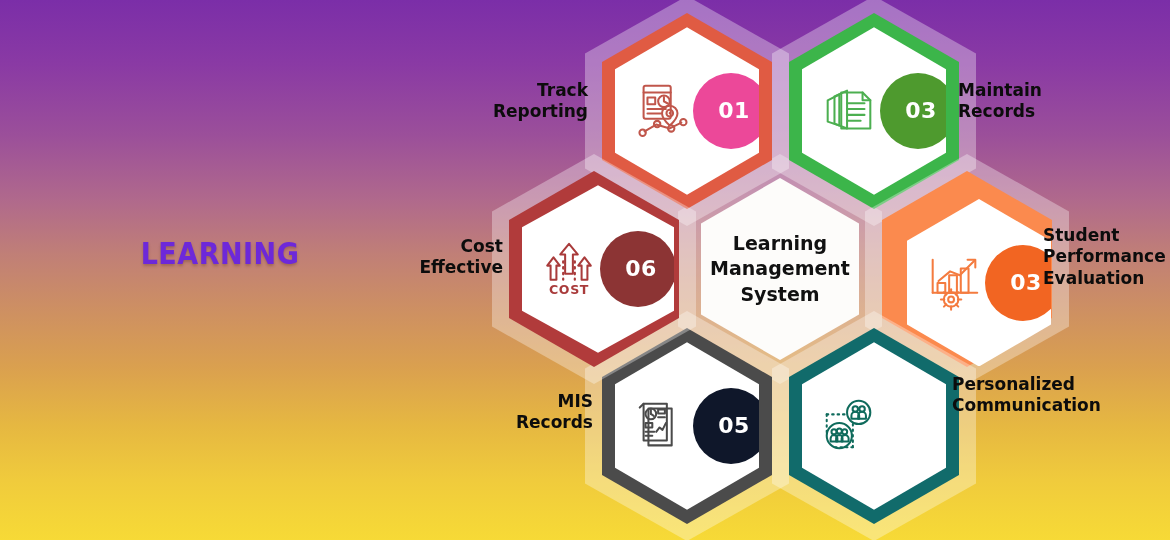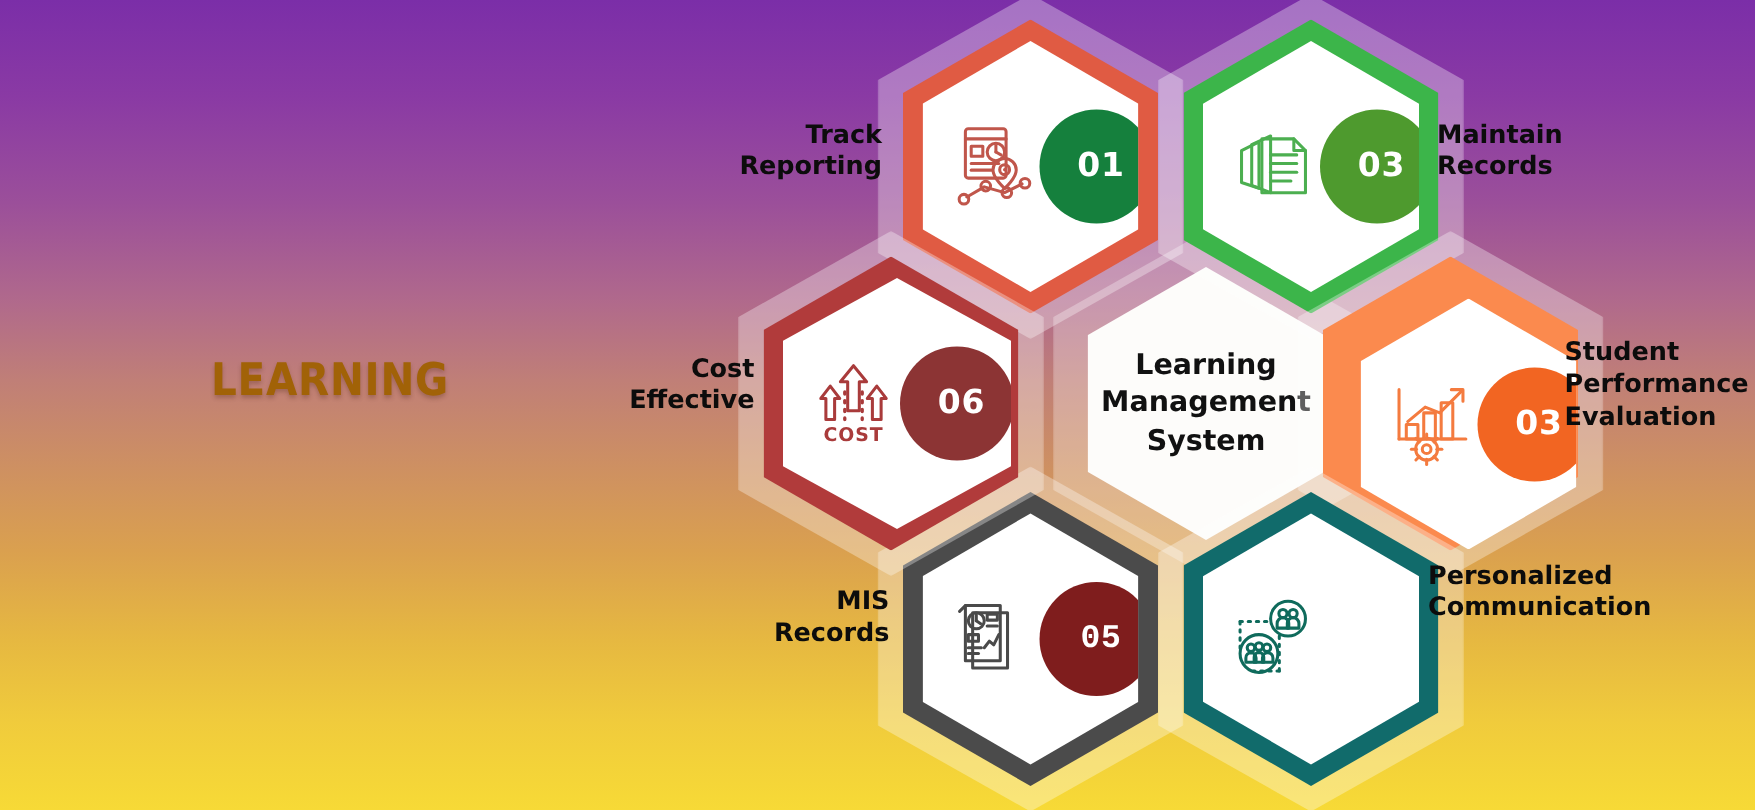--- a/index.html
+++ b/index.html
@@ -25,21 +25,21 @@
   
   .title {
     position:absolute;
     left:10px; top:232px;
     width:420px;
     text-align:center;
     font-weight:900;
     font-size:30px;
     line-height:1.45;
     letter-spacing:0.5px;
-    color:#a16207;
+    color:#6d28d9;
     text-shadow:0 2px 3px rgba(80,40,20,.30);
     font-family:"DejaVu Sans","Liberation Sans",sans-serif;
     font-stretch:condensed;
   }
 
   
   .hexwrap { position:absolute; }
   .hex {
     position:absolute;
     left:0; top:0;
@@ -105,33 +105,33 @@
 </head>
 <body>
 
 <div id="stage">
 
   <div class="title">
     <div>LEARNING</div>
   </div>
 
   <div id="hexlayer">
-      <div class="hexwrap" style="left: 702px; top: 154px; width: 204px; height: 230px;">
+      <div class="hexwrap" style="left: 678px; top: 154px; width: 204px; height: 230px;">
         <div class="hex halo centerhalo" style="width: 204px; height: 230px;"></div>
         <div class="hex centerinner" style="left: 23px; top: 24px; width: 158px; height: 182px;">
           <div class="centertext">Learning
 Management
 System</div>
         </div>
       </div>
       <div class="hexwrap" style="left: 585px; top: -4px; width: 204px; height: 230px;">
         <div class="hex halo" style="width: 204px; height: 230px;"></div>
         <div class="hex ring" style="left: 17px; top: 17px; width: 170px; height: 196px; background: rgb(224, 91, 67);"></div>
         <div class="hex inner" style="left: 30px; top: 31.3px; width: 144px; height: 167.4px; overflow: hidden;">
-          <div class="badge" style="width: 76px; height: 76px; left: 78px; top: 45.7px; background: #15803d; padding-left: 6px;">01</div>
+          <div class="badge" style="width: 76px; height: 76px; left: 78px; top: 45.7px; background: #ec4899; padding-left: 6px;">01</div>
           <div class="iconbox" style="left: 14.4px; top: 50.7px; width: 66px; height: 66px;">
       <svg viewBox="0 0 64 64" width="62" height="62">
         <rect x="13" y="6" width="28" height="34" rx="2" fill="none" stroke="#C0564B" stroke-width="2.1" stroke-linecap="round" stroke-linejoin="round"></rect>
         <line x1="13" y1="13" x2="41" y2="13" fill="none" stroke="#C0564B" stroke-width="2.1" stroke-linecap="round" stroke-linejoin="round"></line>
         <rect x="17" y="18" width="8" height="7" fill="none" stroke="#C0564B" stroke-width="2.1" stroke-linecap="round" stroke-linejoin="round"></rect>
         <line x1="17" y1="30" x2="36" y2="30" fill="none" stroke="#C0564B" stroke-width="2.1" stroke-linecap="round" stroke-linejoin="round"></line>
         <line x1="17" y1="34.5" x2="31" y2="34.5" fill="none" stroke="#C0564B" stroke-width="2.1" stroke-linecap="round" stroke-linejoin="round"></line>
         <circle cx="34" cy="22" r="6" fill="none" stroke="#C0564B" stroke-width="2.1" stroke-linecap="round" stroke-linejoin="round"></circle>
         <line x1="34" y1="22" x2="34" y2="17.5" fill="none" stroke="#C0564B" stroke-width="2.1" stroke-linecap="round" stroke-linejoin="round"></line>
         <line x1="34" y1="22" x2="37.5" y2="24" fill="none" stroke="#C0564B" stroke-width="2.1" stroke-linecap="round" stroke-linejoin="round"></line>
@@ -223,21 +223,21 @@
           <path d="M36 54 H18"></path>
         </g>
       </svg>
           </div>
         </div>
       </div>
       <div class="hexwrap" style="left: 585px; top: 311px; width: 204px; height: 230px;">
         <div class="hex halo" style="width: 204px; height: 230px;"></div>
         <div class="hex ring" style="left: 17px; top: 17px; width: 170px; height: 196px; background: rgb(75, 75, 75);"></div>
         <div class="hex inner" style="left: 30px; top: 31.3px; width: 144px; height: 167.4px; overflow: hidden;">
-          <div class="badge" style="width: 76px; height: 76px; left: 78px; top: 45.7px; background: #7f1d1d; padding-left: 6px; font-family: Liberation Mono, monospace;">05</div>
+          <div class="badge" style="width: 76px; height: 76px; left: 78px; top: 45.7px; background: #0f172a; padding-left: 6px;">05</div>
           <div class="iconbox" style="left: 14.4px; top: 50.7px; width: 66px; height: 66px;">
       <svg viewBox="0 0 64 64" width="62" height="62">
         <path d="M18 14 h24 v38 h-24 z" fill="none" stroke="#4A4A4A" stroke-width="2.1" stroke-linecap="round" stroke-linejoin="round"></path>
         <path d="M13 9 h24 v38 h-24 z" fill="none" stroke="#4A4A4A" stroke-width="2.1" stroke-linecap="round" stroke-linejoin="round"></path>
         <path d="M13 9 l-4 4" fill="none" stroke="#4A4A4A" stroke-width="2.1" stroke-linecap="round" stroke-linejoin="round"></path>
         <circle cx="20.5" cy="19.5" r="5.5" fill="none" stroke="#4A4A4A" stroke-width="2.1" stroke-linecap="round" stroke-linejoin="round"></circle>
         <line x1="20.5" y1="19.5" x2="20.5" y2="15.5" fill="none" stroke="#4A4A4A" stroke-width="2.1" stroke-linecap="round" stroke-linejoin="round"></line>
         <line x1="20.5" y1="19.5" x2="23.5" y2="21.5" fill="none" stroke="#4A4A4A" stroke-width="2.1" stroke-linecap="round" stroke-linejoin="round"></line>
         <rect x="28" y="15" width="7" height="4" fill="none" stroke="#4A4A4A" stroke-width="2.1" stroke-linecap="round" stroke-linejoin="round"></rect>
         <line x1="28" y1="23" x2="35" y2="23" fill="none" stroke="#4A4A4A" stroke-width="2.1" stroke-linecap="round" stroke-linejoin="round"></line>

